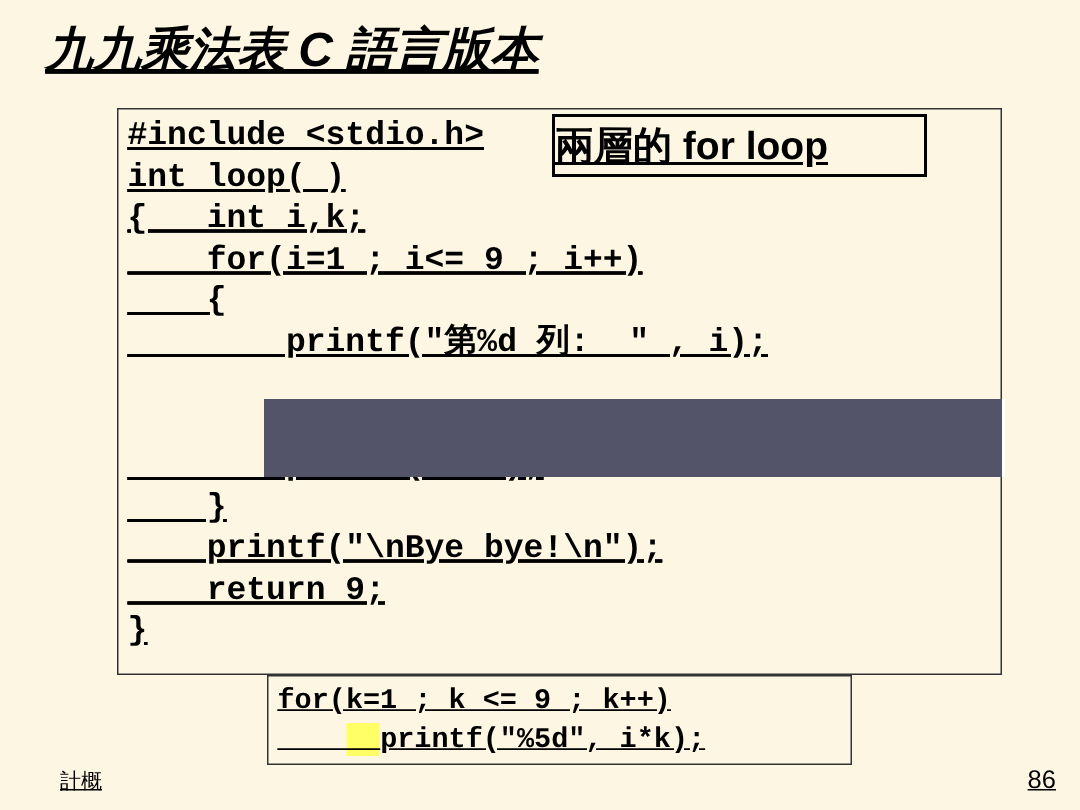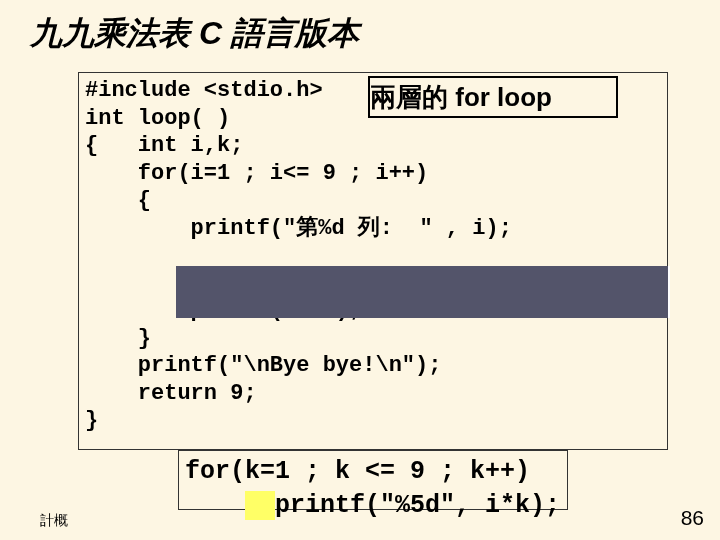--- a/index.html
+++ b/index.html
@@ -1,15 +1,15 @@
 <!DOCTYPE html>
 <html><head>
 <meta charset="utf-8">
 <style>
-  * { margin: 0; padding: 0; box-sizing: border-box; }
+  * { margin: 0; padding: 0; box-sizing: border-box; text-decoration: underline; }
   body {
     width: 720px;
     height: 540px;
     background: #fdf6e3;
     font-family: "Microsoft JhengHei", "PMingLiU", sans-serif;
     position: relative;
     overflow: hidden;
   }
   .title {
     font-size: 32px;
@@ -61,42 +61,42 @@
   }
   .answer-box {
     position: absolute;
     left: 178px;
     top: 450px;
     width: 390px;
     height: 60px;
     border: 1px solid #333;
     background: #fdf6e3;
     font-family: "Courier New", monospace;
-    font-size: 25px;
+    font-size: 19px;
     font-weight: bold;
     white-space: pre;
     line-height: 1.35;
     padding: 4px 6px;
   }
   .hl {
     background: #ffff66;
   }
   .footer-left {
     position: absolute;
     left: 12px;
     bottom: 10px;
     font-size: 14px;
     color: #000000;
     margin-left: 28px;
   }
   .footer-right {
     position: absolute;
     right: 16px;
     bottom: 10px;
-    font-size: 21px;
+    font-size: 17px;
     color: #000;
   }
 </style>
 </head>
 <body>
 
 <div class="title">九九乘法表 C 語言版本</div>
 
 <div class="code-box">
   <div class="code"><span>#include &lt;stdio.h&gt;</span>

